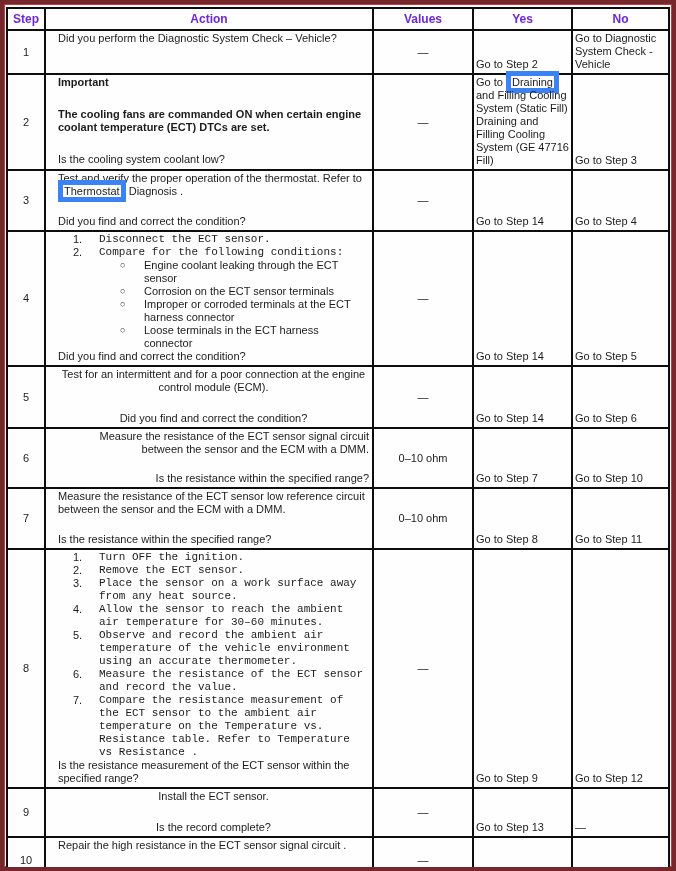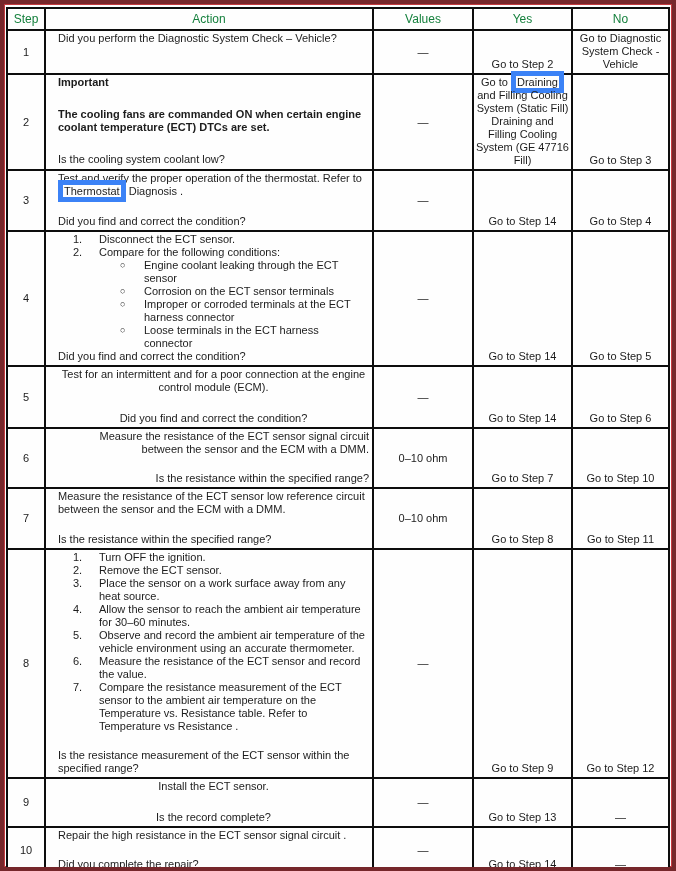--- a/index.html
+++ b/index.html
@@ -15,47 +15,47 @@
   table.diag{
     border-collapse:collapse;table-layout:fixed;width:662px;margin:0;
   }
   col.c-step{width:38px;}
   col.c-action{width:328px;}
   col.c-values{width:100px;}
   col.c-yes{width:99px;}
   col.c-no{width:97px;}
   th,td{border:2px solid #0d0d0d;}
   th{
-    font-size:12px;font-weight:normal;color:#15803d;
+    font-size:12px;font-weight:bold;color:#6d28d9;
     padding:2px 1px;height:16px;text-align:center;vertical-align:middle;
     background:#fefefe;
   }
   td{font-size:11px;line-height:13px;color:#1c1c1c;background:#fefefe;}
   td.step{text-align:center;vertical-align:middle;padding:1px;}
   td.action{vertical-align:top;padding:1px 3px 2px 12px;}
   td.values{text-align:center;vertical-align:middle;padding:1px 2px;}
-  td.yes,td.no{text-align:center;vertical-align:bottom;padding:1px 2px 2px 2px;}
+  td.yes,td.no{vertical-align:bottom;padding:1px 2px 2px 2px;}
   .af{display:flex;flex-direction:column;justify-content:space-between;}
   
   tbody tr:nth-child(1) .af{min-height:34px;}
   tbody tr:nth-child(2) .af{min-height:90px;}
   tbody tr:nth-child(3) .af{min-height:56px;}
   tbody tr:nth-child(4) .af{min-height:120px;}
   tbody tr:nth-child(5) .af{min-height:57px;text-align:center;}
   tbody tr:nth-child(6) .af{min-height:55px;text-align:right;}
   tbody tr:nth-child(7) .af{min-height:56px;}
   tbody tr:nth-child(8) .af{min-height:224px;}
   tbody tr:nth-child(9) .af{min-height:44px;align-items:center;}
   tbody tr:nth-child(10) .af{min-height:42px;}
   .blk{margin:0;}
   .blk.bold{font-weight:bold;}
   .linkbox{border:5px solid #3b82f6;padding:0 1px;}
   .li{display:flex;}
   .li .n{flex:0 0 26px;margin-left:15px;}
-  .li .tx{flex:1;}
+  .li .tx{flex:1;font-family:Liberation Mono, monospace;}
   .si{display:flex;margin-left:62px;}
   .si .b{flex:0 0 24px;font-size:9px;line-height:13px;}
   .si .tx{flex:1;}
 </style>
 </head>
 <body>
 
 <div class="page">
   <div class="frame-inner">
     <table class="diag">

